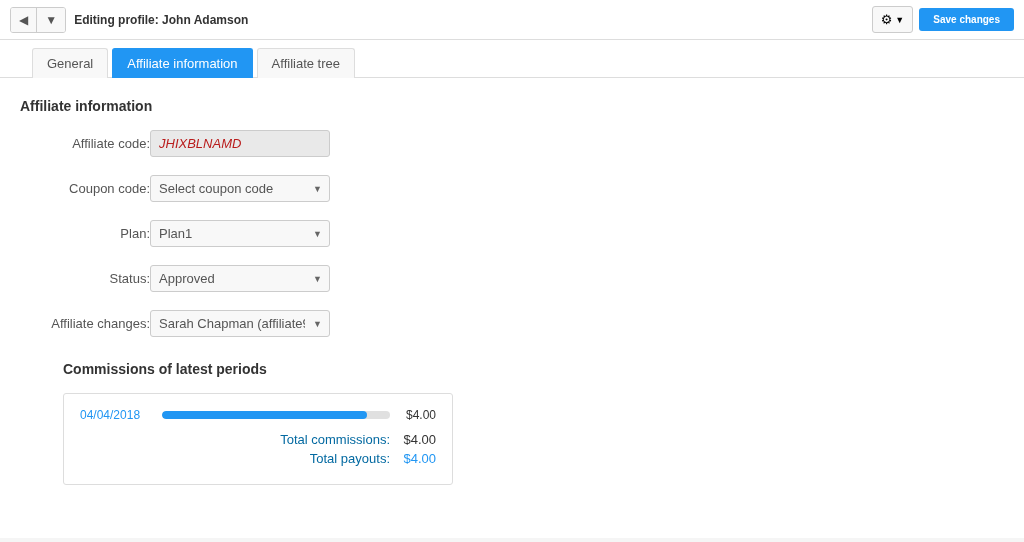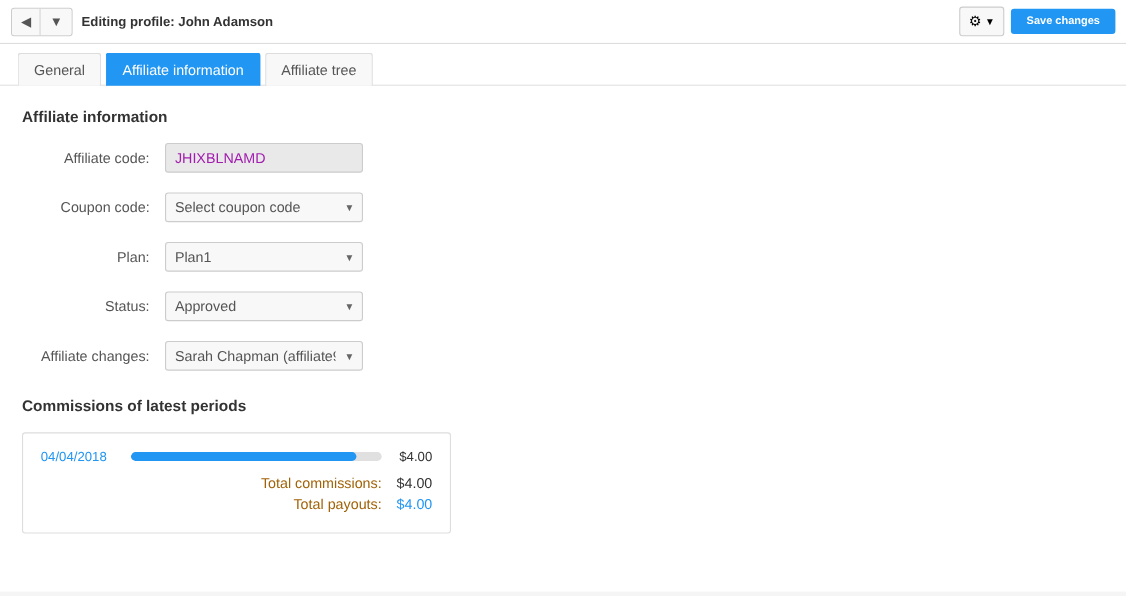--- a/index.html
+++ b/index.html
@@ -59,21 +59,21 @@
       border-radius: 3px;
       padding: 6px 14px;
       font-size: 10px;
       font-weight: bold;
       cursor: pointer;
     }
 
     
     .tabs {
       background: #fff;
-      padding: 8px 16px 0 16px;
+      padding: 8px 16px 0 32px;
       border-bottom: 1px solid #ddd;
       display: flex;
       gap: 4px;
     }
     .tab {
       padding: 7px 14px;
       border: 1px solid #ddd;
       border-bottom: none;
       border-radius: 3px 3px 0 0;
       background: #f8f8f8;
@@ -106,36 +106,37 @@
 
     
     .form-row {
       display: flex;
       align-items: center;
       margin-bottom: 18px;
     }
     .form-label {
       width: 130px;
       text-align: right;
-      padding-right: 14px;
+      padding-right: 0;
       color: #555;
       font-size: 13px;
     }
     .form-control {
       border: 1px solid #ccc;
       border-radius: 3px;
       padding: 5px 8px;
       font-size: 13px;
       background: #f8f8f8;
       width: 180px;
       color: #555;
     }
     .form-control[readonly] {
       background: #e9e9e9;
-      color: #a21caf;
+      color: #b91c1c;
+      font-style: italic;
     }
     select.form-control {
       appearance: none;
       -webkit-appearance: none;
       background-image: none;
       padding-right: 24px;
       cursor: pointer;
       position: relative;
     }
     .select-wrapper {
@@ -149,20 +150,21 @@
       position: absolute;
       right: 8px;
       top: 50%;
       transform: translateY(-50%);
       pointer-events: none;
     }
 
     
     .commissions-section {
       margin-top: 24px;
+      margin-left: 43px;
     }
     .commissions-box {
       border: 1px solid #ddd;
       border-radius: 3px;
       padding: 14px 16px;
       max-width: 390px;
       background: #fff;
     }
     .commission-row {
       display: flex;
@@ -199,21 +201,21 @@
       margin-top: 6px;
     }
     .stat-row {
       display: flex;
       justify-content: flex-end;
       gap: 4px;
       font-size: 13px;
       margin-bottom: 4px;
     }
     .stat-label {
-      color: #a16207;
+      color: #0369a1;
       text-align: left;
     }
     .stat-value {
       color: #333;
       min-width: 42px;
       text-align: right;
     }
     .stat-value.blue {
       color: #2196f3;
     }

